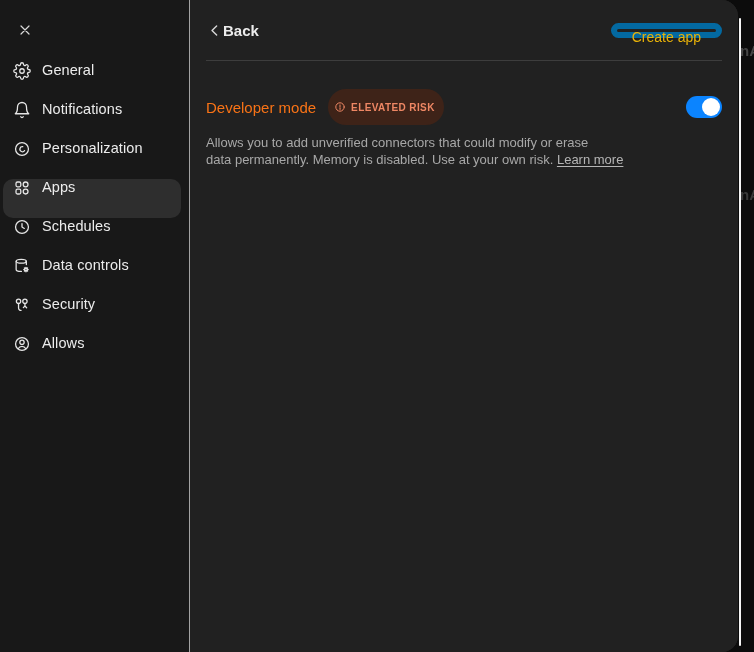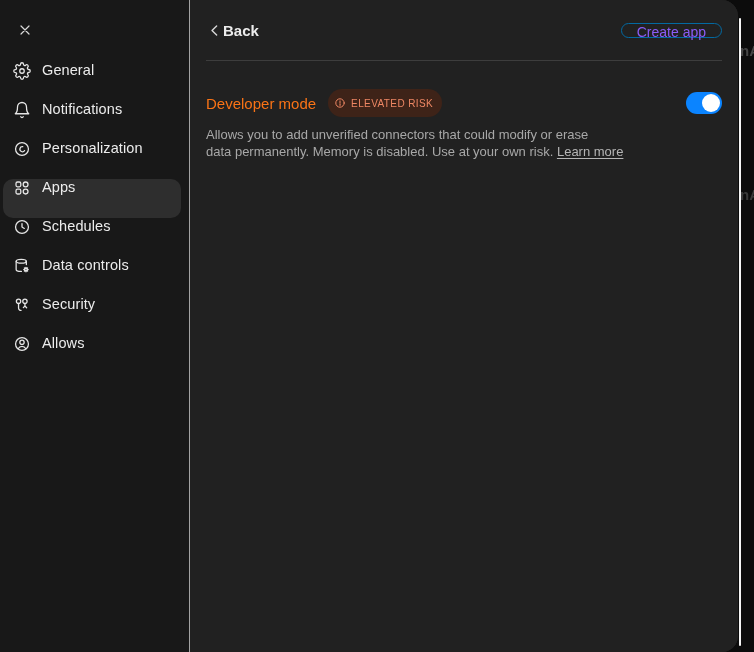--- a/index.html
+++ b/index.html
@@ -114,46 +114,46 @@
     font-size: 15px;
     font-weight: 700;
     font-family: inherit;
     cursor: pointer;
   }
   .back-btn svg { width: 17px; height: 17px; display: block; color: #d6d6d6; }
   .create-app-btn {
     height: 15px;
     padding: 0 15px;
     border-radius: 999px;
-    border: 1px solid #0369a1;
+    border: 6px solid #0369a1;
     background: transparent;
-    color: #8b5cf6;
+    color: #eab308;
     font-size: 14px;
     font-family: inherit;
     cursor: pointer;
   }
 
   .dev-row {
     margin-top: 28px;
     display: flex;
     align-items: center;
   }
   .dev-label { font-size: 15px; color: #f97316; }
   .risk-badge {
     margin-left: 12px;
     display: inline-flex;
     align-items: center;
     gap: 5px;
-    height: 28px;
+    height: 36px;
     padding: 0 9px 0 6px;
     border-radius: 999px;
     background: var(--badge-bg, #3e2318);
     color: var(--badge-text, #ee8764);
     font-size: 10px;
-    font-weight: 400;
+    font-weight: 700;
     letter-spacing: .4px;
     white-space: nowrap;
   }
   .risk-badge svg { width: 12px; height: 12px; display: block; }
 
   .toggle {
     margin-left: auto;
     width: 36px;
     height: 22px;
     border-radius: 999px;

